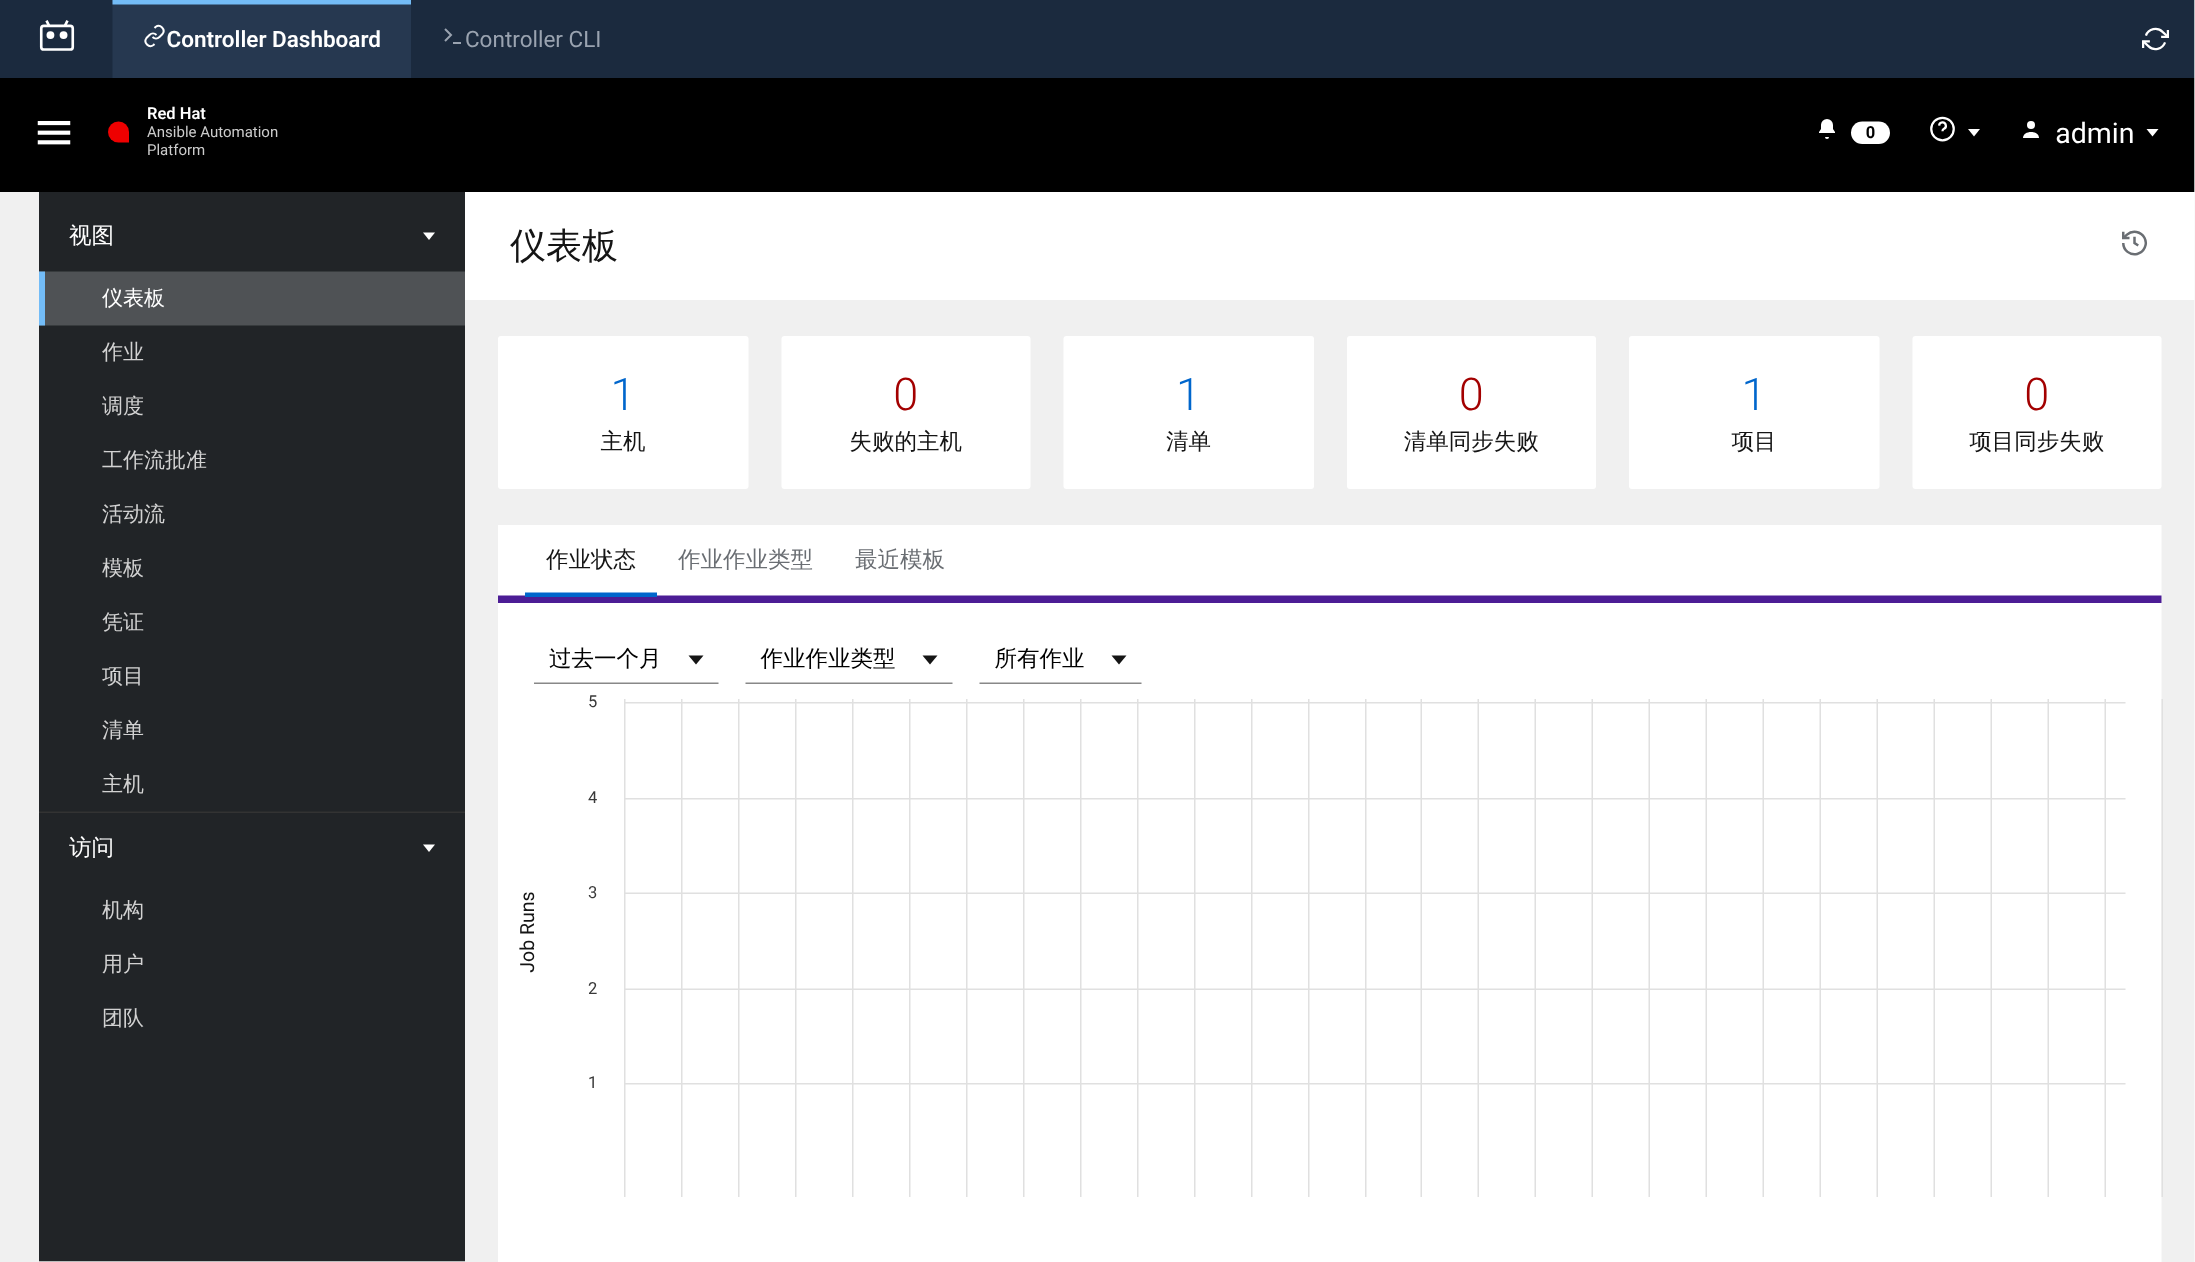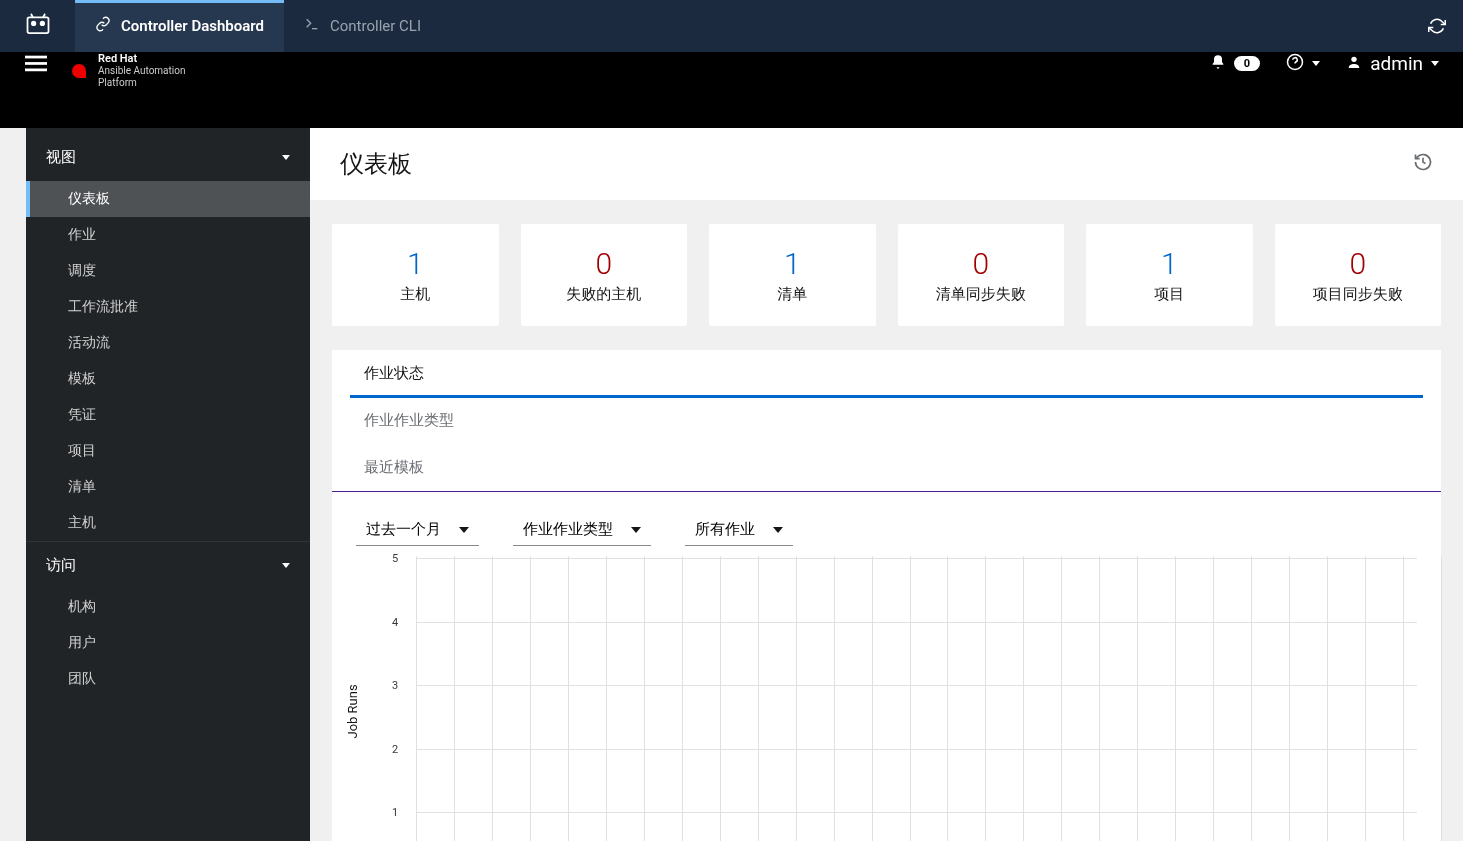--- a/index.html
+++ b/index.html
@@ -1,27 +1,27 @@
 <!DOCTYPE html>
 <html><head>
 <meta charset="utf-8">
 <style>
 * { margin: 0; padding: 0; box-sizing: border-box; }
 body { font-family: -apple-system, BlinkMacSystemFont, "Segoe UI", Roboto, sans-serif; background: #f0f0f0; width: 1463px; height: 841px; overflow: hidden; }
 
 .top-bar { height: 52px; background: #1b2a3e; display: flex; align-items: center; color: #fff; }
 .top-bar-logo { width: 75px; display: flex; align-items: center; justify-content: center; }
 .top-bar-logo svg { width: 28px; height: 28px; }
-.top-tab { height: 52px; display: flex; align-items: center; padding: 0 20px; color: #9aa3b0; font-size: 15px; gap: 10px; cursor: pointer; position: relative; }
+.top-tab { height: 52px; display: flex; align-items: center; padding: 0 20px; color: #9aa3b0; font-size: 15px; cursor: pointer; position: relative; }
 .top-tab.active { color: #fff; font-weight: 600; background: #263850; }
 .top-tab.active::after { content:""; position:absolute; top:0; left:0; right:0; height:3px; background:#73bcf7; }
 .top-bar-spacer { flex: 1; }
 .top-refresh { width: 52px; display: flex; align-items: center; justify-content: center; cursor: pointer; }
 
-.masthead { height: 76px; background: #000; display: flex; align-items: flex-start; color: #fff; padding: 0 24px 4px 0; }
+.masthead { height: 76px; background: #000; display: flex; align-items: center; color: #fff; padding: 0 24px 4px 0; }
 .hamburger { width: 72px; display: flex; align-items: center; justify-content: center; cursor: pointer; }
 .brand { display: flex; align-items: center; gap: 8px; font-size: 11px; line-height: 1.2; }
 .brand-fedora { width: 14px; height: 14px; background: #ee0000; border-radius: 50% 50% 0 50%; margin-right:4px;}
 .brand-text { font-weight: 600; }
 .brand-sub { font-weight: 400; font-size: 10px; color:#ccc;}
 .mast-spacer { flex: 1; }
 .mast-right { display: flex; align-items: center; gap: 26px; }
 .mast-item { display: flex; align-items: center; gap: 8px; cursor: pointer; }
 .badge { background: #fff; color: #000; font-size: 11px; font-weight: 700; padding: 1px 10px; border-radius: 12px; }
 .mast-user { font-size: 19px; }
@@ -46,26 +46,26 @@
 .history-icon { cursor: pointer; color: #6a6e73; }
 
 .cards-row { display: flex; gap: 22px; padding: 24px 0 24px 0; margin: 0 22px; }
 .stat-card { flex: 1; background: #fff; padding: 22px 10px; text-align: center; border-radius: 2px; cursor: pointer; }
 .stat-value { font-size: 30px; font-weight: 300; }
 .stat-value.blue { color: #0066cc; }
 .stat-value.red { color: #a30000; }
 .stat-label { font-size: 15px; color: #151515; margin-top: 4px; }
 
 .tabs-container { background: #fff; margin: 0 22px; padding-bottom: 40px; }
-.tabs-row { display: flex; border-bottom: 1px solid #4c1d95; padding: 0 18px; flex-direction: column; }
+.tabs-row { display: flex; border-bottom: 5px solid #4c1d95; padding: 0 18px; }
 .tab { padding: 14px 14px; font-size: 15px; color: #6a6e73; cursor: pointer; position: relative; }
 .tab.active { color: #151515; }
 .tab.active::after { content: ""; position: absolute; left: 0; right: 0; bottom: -1px; height: 3px; background: #0066cc; }
 
-.filters-row { display: flex; gap: 34px; padding: 22px 24px 10px 24px; }
+.filters-row { display: flex; gap: 18px; padding: 22px 24px 10px 24px; }
 .dropdown { display: flex; align-items: center; gap: 18px; padding: 6px 10px; border-bottom: 1px solid #888; font-size: 15px; cursor: pointer; }
 .dd-caret { border-top: 6px solid #151515; border-left: 5px solid transparent; border-right: 5px solid transparent; }
 
 .chart-area { position: relative; height: 350px; margin: 0 24px 0 24px; }
 .chart-ylabel { position: absolute; left: 4px; top: 50%; transform: rotate(-90deg) translateY(-50%); transform-origin: left center; font-size: 13px; color: #151515; }
 .y-tick { position: absolute; left: 36px; font-size: 11px; color: #393939; transform: translateY(-50%); }
 .grid-line-h { position: absolute; left: 60px; right: 0; height: 1px; background: #e0e0e0; }
 .grid-line-v { position: absolute; top: 0; bottom: 18px; width: 1px; background: #e0e0e0; }
 </style>
 </head>

